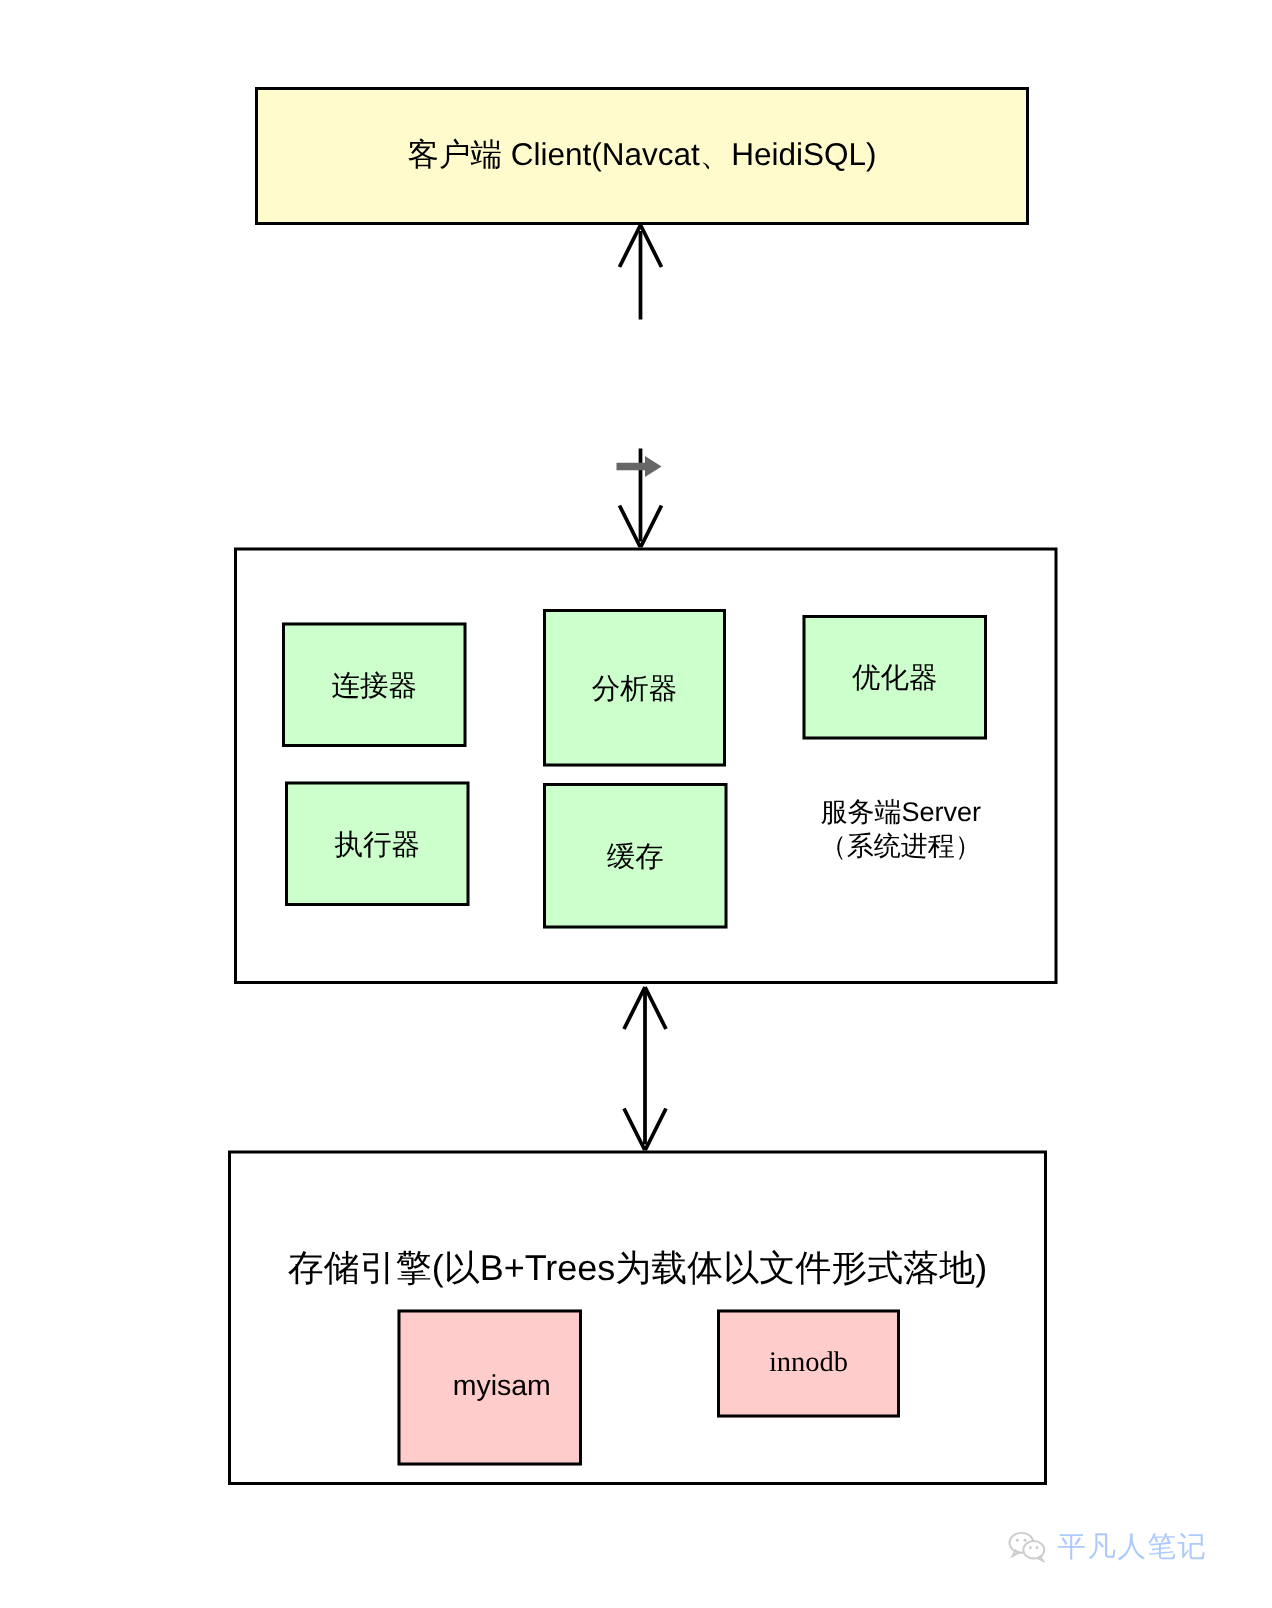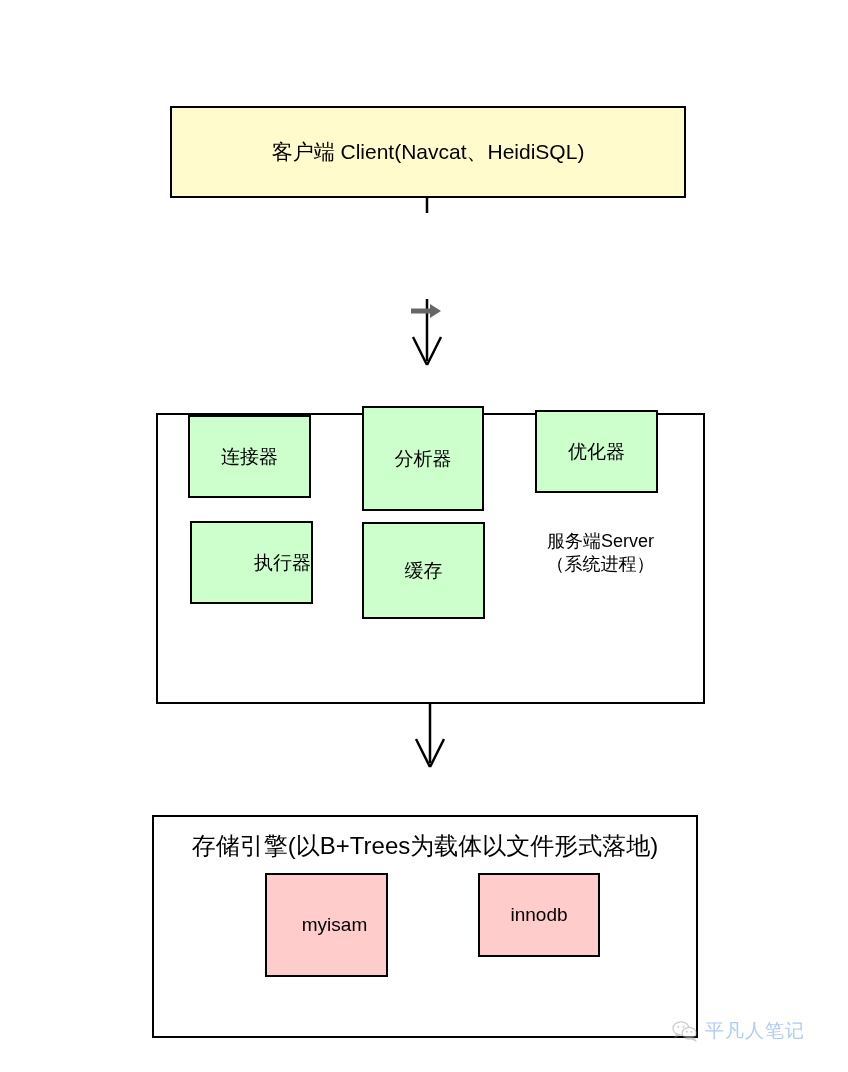--- a/index.html
+++ b/index.html
@@ -21,21 +21,20 @@
   }
   .node {
     position: absolute;
     box-sizing: border-box;
     border: 2px solid #000000;
     display: flex;
     align-items: center;
     justify-content: center;
     text-align: center;
     line-height: 1.25;
-    margin-top: 48px;
   }
   
   #client-node {
     left: 170px;
     top: 58px;
     width: 516px;
     height: 92px;
     background: #fffbcc;
     font-size: 21px;
   }
@@ -163,40 +162,40 @@
   <div class="sub-node green" style="left:188px; top:415px; width:123px; height:83px;">
     <span>连接器</span>
   </div>
   <div class="sub-node green" style="left:362px; top:406px; width:122px; height:105px;">
     <span>分析器</span>
   </div>
   <div class="sub-node green" style="left:535px; top:410px; width:123px; height:83px;">
     <span>优化器</span>
   </div>
 
-  <div class="sub-node green" style="left:190px; top:521px; width:123px; height:83px;justify-content:flex-end;">
+  <div class="sub-node green" style="left:190px; top:521px; width:123px; height:83px;">
     <span>执行器</span>
   </div>
   <div class="sub-node green" style="left:362px; top:522px; width:123px; height:97px;">
     <span>缓存</span>
   </div>
 
   <div class="free-label" id="server-caption">
     <div>服务端Server</div>
     <div>（系统进程）</div>
   </div>
 
   <div class="node" id="storage-node"></div>
 
   <div class="free-label" id="storage-caption">存储引擎(以B+Trees为载体以文件形式落地)</div>
 
   <div class="sub-node pink" style="left:265px; top:873px; width:123px; height:104px;padding-left:16px;">
     <span>myisam</span>
   </div>
-  <div class="sub-node pink" style="left:478px; top:873px; width:122px; height:84px;">
+  <div class="sub-node pink" style="left:478px; top:873px; width:122px; height:72px;font-family:Liberation Serif, serif;">
     <span>innodb</span>
   </div>
 
   <div id="watermark">
     <svg width="26" height="22" viewBox="0 0 26 22">
       <ellipse cx="9" cy="8.5" rx="8" ry="6.6" fill="none" stroke="#8a8a8a" stroke-width="1.3"></ellipse>
       <path d="M 5 13.6 L 3 17.4 L 7.2 15.2 Z" fill="none" stroke="#8a8a8a" stroke-width="1.3"></path>
       <circle cx="6.3" cy="6.8" r="1.05" fill="#8a8a8a"></circle>
       <circle cx="11.4" cy="6.8" r="1.05" fill="#8a8a8a"></circle>
       <ellipse cx="17.2" cy="13.2" rx="7" ry="5.8" fill="#ffffff" stroke="#8a8a8a" stroke-width="1.3"></ellipse>

